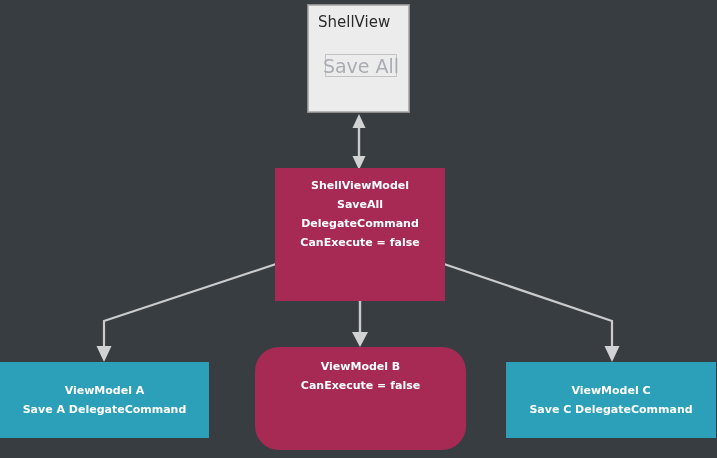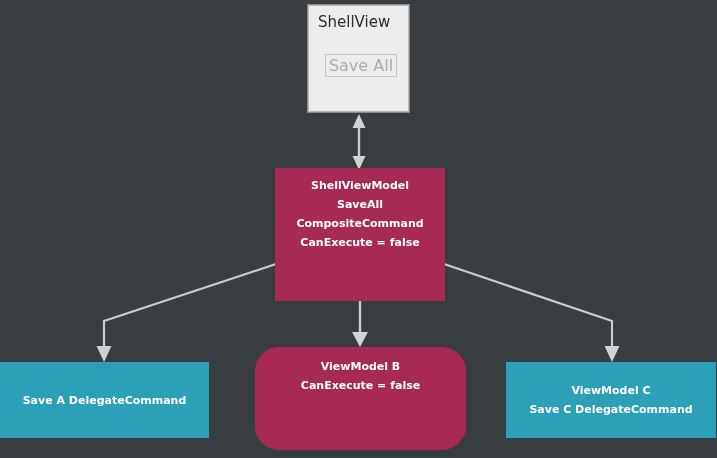--- a/index.html
+++ b/index.html
@@ -53,21 +53,21 @@
   .view-button {
     position: absolute;
     left: 16px;
     top: 48px;
     width: 72px;
     height: 23px;
     background: #ececec;
     border: 1px solid #c3c3c3;
     box-sizing: border-box;
     color: #a9acb3;
-    font-size: 16px;
+    font-size: 19px;
     font-family: "DejaVu Sans", sans-serif;
     display: flex;
     align-items: center;
     justify-content: center;
     white-space: nowrap;
   }
 
   
   .node {
     position: absolute;
@@ -156,25 +156,26 @@
   </svg>
 
   <div class="view-window">
     <div class="view-title">ShellView</div>
     <div class="view-button">Save All</div>
   </div>
 
   <div class="node node-crimson" id="node-shellviewmodel">
     <span class="line">ShellViewModel</span>
     <span class="line">SaveAll</span>
-    <span class="line">CompositeCommand</span>
+    <span class="line">DelegateCommand</span>
     <span class="line">CanExecute = false</span>
   </div>
 
   <div class="node node-teal" id="node-viewmodel-a">
+    <span class="line">ViewModel A</span>
     <span class="line">Save A DelegateCommand</span>
   </div>
 
   <div class="node node-crimson" id="node-viewmodel-b">
     <span class="line">ViewModel B</span>
     <span class="line">CanExecute = false</span>
   </div>
 
   <div class="node node-teal" id="node-viewmodel-c">
     <span class="line">ViewModel C</span>

